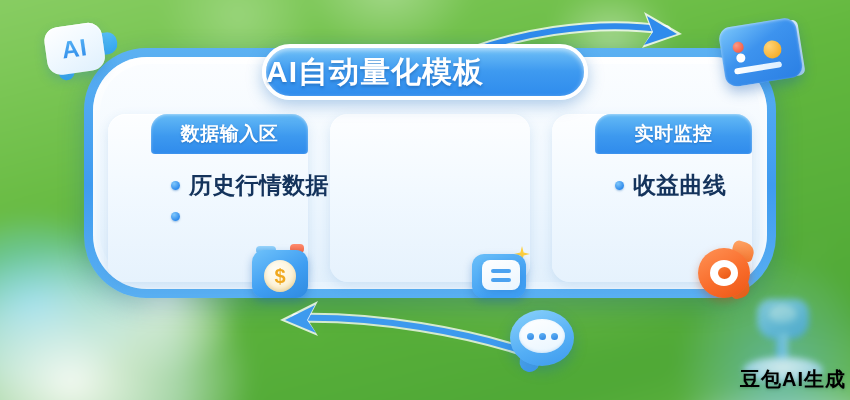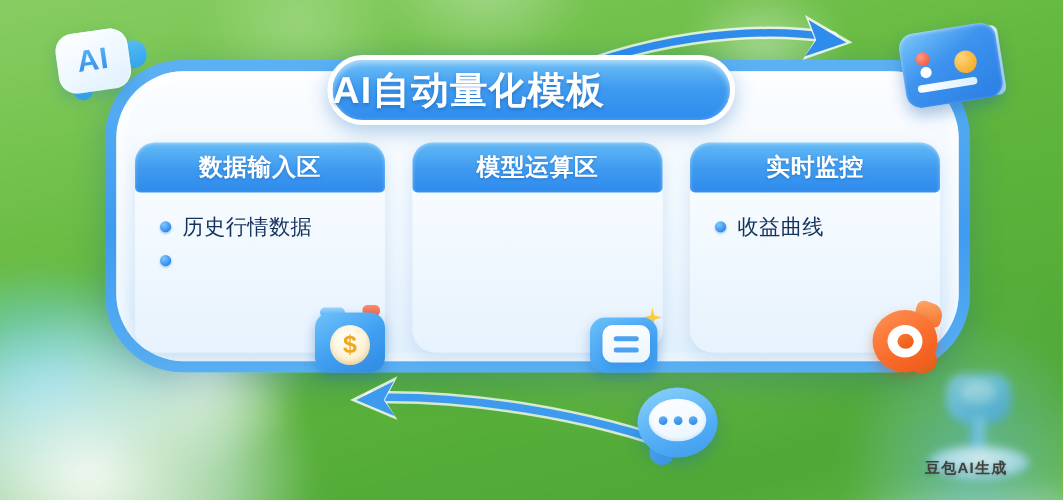--- a/index.html
+++ b/index.html
@@ -114,20 +114,21 @@
     display:flex; justify-content:space-between;
     z-index:4;
   }
   .card {
     position:relative;
     width:200px; height:168px;
     border-radius:18px;
     background: linear-gradient(180deg,#fdfeff 0%, #f2f9ff 45%, #e6f2fd 100%);
     box-shadow: 0 4px 12px rgba(60,130,200,.16), inset 0 1px 0 rgba(255,255,255,.9);
     overflow: visible;
+    padding-left: 43px;
   }
   .card-head {
     height:40px; border-radius:16px 16px 4px 4px;
     background: linear-gradient(180deg,#64baf6 0%, #3d99ef 55%, #2f8bec 100%);
     display:flex; align-items:center; justify-content:center;
     box-shadow: inset 0 1px 3px rgba(255,255,255,.45);
   }
   .card-head-text {
     font-size:19px; font-weight:bold; color:#ffffff;
     letter-spacing:.5px;
@@ -138,21 +139,21 @@
   .bullet-row {
     display:flex; align-items:center; margin-bottom:11px;
   }
   .dot {
     width:9px; height:9px; border-radius:50%;
     background: radial-gradient(circle at 34% 30%, #7fc7fb, #2f8bec 70%);
     margin-right:9px; flex:none;
     box-shadow: 0 1px 2px rgba(40,110,180,.4);
   }
   .bullet-text {
-    font-size:17px; font-weight:normal; color:#14335c;
+    font-size:23px; font-weight:bold; color:#14335c;
     white-space:nowrap; letter-spacing:.3px;
   }
 
   
   .card-icon { position:absolute; right:-4px; bottom:-18px; width:64px; height:60px; }
 
   
   .ic-money .body {
     position:absolute; left:4px; top:10px; width:56px; height:48px;
     border-radius:12px;
@@ -304,21 +305,21 @@
     background: linear-gradient(160deg,#63b5f6,#2f84e2);
   }
 
   
   #arrow-top   { position:absolute; left:430px; top:4px;   width:290px; height:70px;  z-index:5; }
   #arrow-bottom{ position:absolute; left:240px; top:300px; width:310px; height:70px;  z-index:5; }
 
   
   #watermark {
     position:absolute; left:740px; top:366px;
-    font-size:12px; font-weight:bold; color:#404040;
+    font-size:20px; font-weight:bold; color:#000000;
     letter-spacing:1px;
     text-shadow: 0 1px 3px rgba(60,110,70,.45);
     z-index:9;
   }
 </style>
 </head>
 <body>
 
 <div id="bg">
   <div id="bg-noise"></div>
@@ -374,23 +375,20 @@
       <div class="strip"></div>
       <div class="knob"></div>
       <div class="body"></div>
       <div class="coin">
         <span>$</span>
       </div>
     </div>
   </div>
 
   <div class="card">
-    <div class="card-head">
-      <div class="card-head-text">模型运算区</div>
-    </div>
     <div class="card-icon ic-eq">
       <div class="spark"></div>
       <div class="backplate"></div>
       <div class="panel">
         <i></i>
         <i></i>
       </div>
     </div>
   </div>
 

